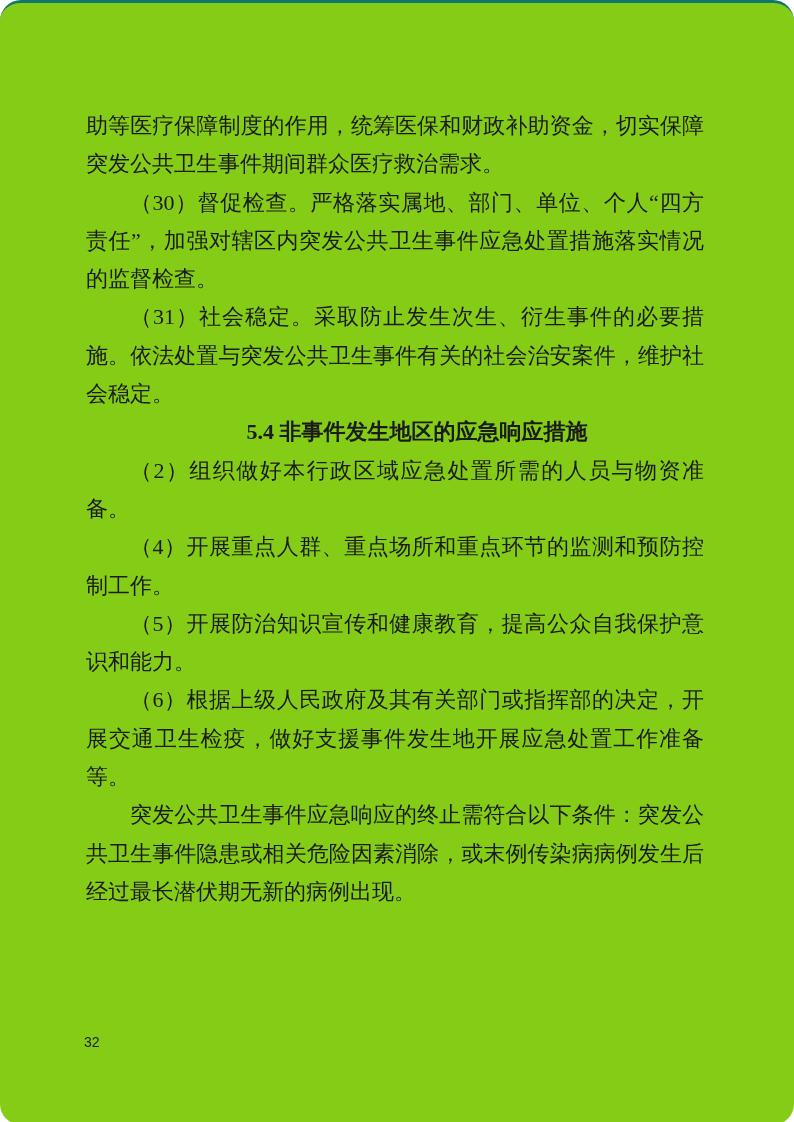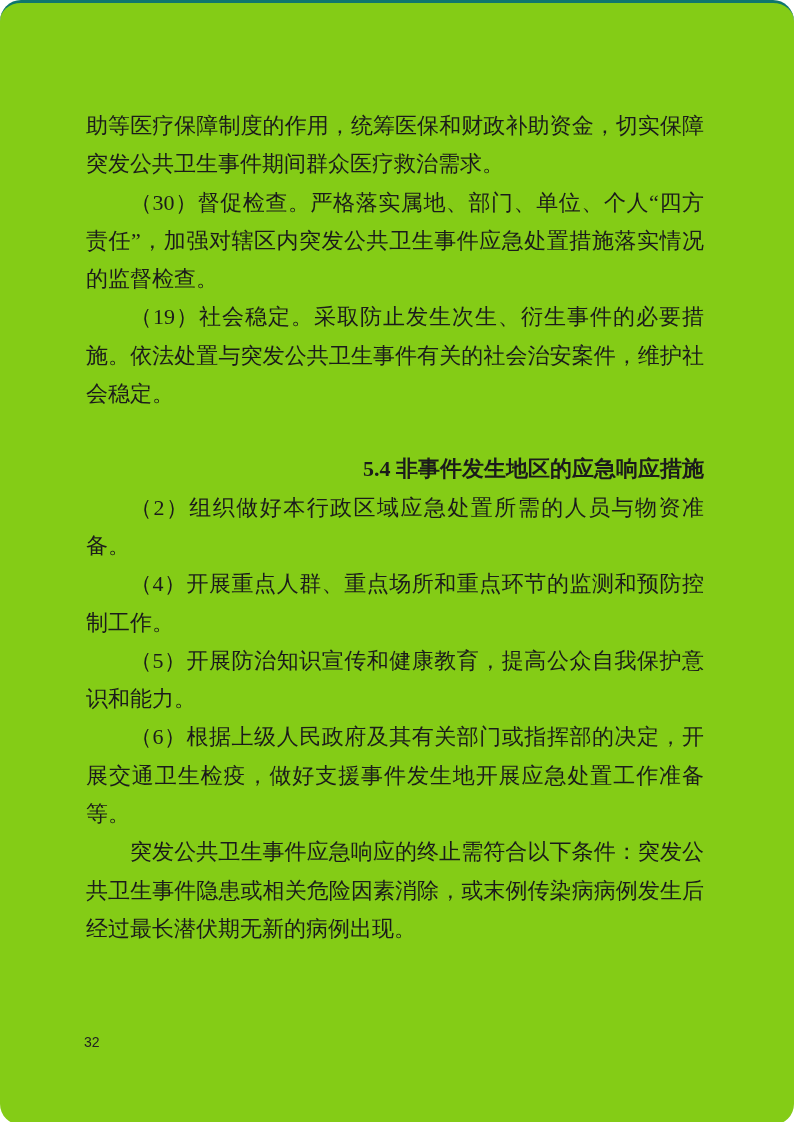--- a/index.html
+++ b/index.html
@@ -31,42 +31,41 @@
   .blk {
     margin: 0;
     padding: 0;
     text-indent: 2em;
   }
   .blk.noindent {
     text-indent: 0;
   }
   .blk.heading {
     font-weight: bold;
-    text-align: right;
+    text-align: center;
     font-size: 22px;
-    margin-top: 37px;
   }
   .page-number {
     position: absolute;
     left: 84px;
     top: 1030px;
     font-size: 14px;
     line-height: 18px;
     color: #222222;
     font-family: Liberation Sans, sans-serif;
   }
 </style>
 </head>
 <body>
 
 <div class="page">
   <div class="content">
     <p class="blk noindent">助等医疗保障制度的作用，统筹医保和财政补助资金，切实保障突发公共卫生事件期间群众医疗救治需求。</p>
     <p class="blk">（30）督促检查。严格落实属地、部门、单位、个人“四方责任”，加强对辖区内突发公共卫生事件应急处置措施落实情况的监督检查。</p>
-    <p class="blk">（19）社会稳定。采取防止发生次生、衍生事件的必要措施。依法处置与突发公共卫生事件有关的社会治安案件，维护社会稳定。</p>
+    <p class="blk">（31）社会稳定。采取防止发生次生、衍生事件的必要措施。依法处置与突发公共卫生事件有关的社会治安案件，维护社会稳定。</p>
     <h2 class="blk heading">5.4 非事件发生地区的应急响应措施</h2>
     <p class="blk">（2）组织做好本行政区域应急处置所需的人员与物资准备。</p>
     <p class="blk">（4）开展重点人群、重点场所和重点环节的监测和预防控制工作。</p>
     <p class="blk">（5）开展防治知识宣传和健康教育，提高公众自我保护意识和能力。</p>
     <p class="blk">（6）根据上级人民政府及其有关部门或指挥部的决定，开展交通卫生检疫，做好支援事件发生地开展应急处置工作准备等。</p>
     <p class="blk">突发公共卫生事件应急响应的终止需符合以下条件：突发公共卫生事件隐患或相关危险因素消除，或末例传染病病例发生后经过最长潜伏期无新的病例出现。</p>
   </div>
   <div class="page-number">32</div>
 </div>
 

